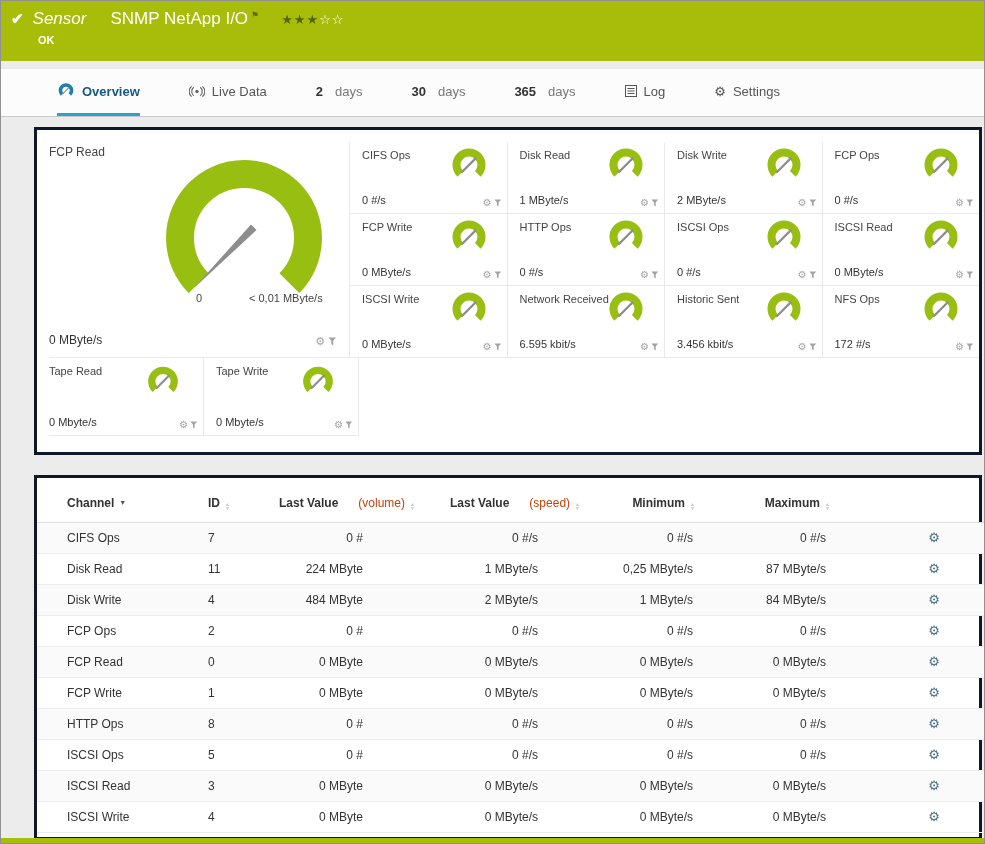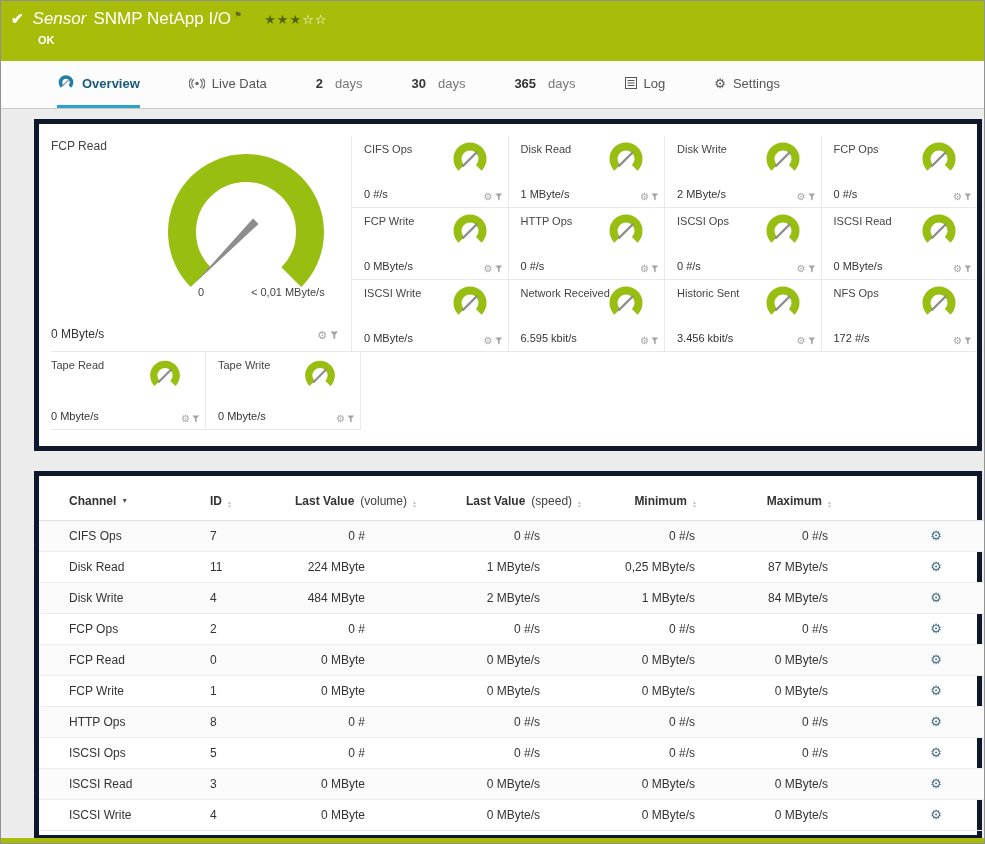--- a/index.html
+++ b/index.html
@@ -2,41 +2,41 @@
 <html><head>
 <meta charset="utf-8">
 <style>
 *{box-sizing:border-box;margin:0;padding:0}
 body{font-family:"Liberation Sans",sans-serif;background:#fff}
 .screen{width:985px;height:844px;position:relative;overflow:hidden;background:#ececec;border:1px solid #919191}
 
 .topbar{height:60px;background:#a8bd0a;color:#fff;padding:8px 14px 0 10px}
 .title-row{display:flex;align-items:center}
 .okcheck{font-size:15px;font-weight:bold;margin-right:9px}
-.sensor-kind{font-style:italic;font-size:17px;margin-right:7px}
+.sensor-kind{font-style:italic;font-size:17px;margin-right:24px}
 .sensor-name{font-size:17px}
 .flag{font-size:9px;color:#5f6c14;align-self:flex-start;margin:1px 0 0 3px}
 .stars{margin-left:22px;font-size:13px;letter-spacing:1px;cursor:pointer}
 .stars .sf{color:#55640b}
 .stars .se{color:#fff}
 .status-text{font-size:11px;font-weight:bold;margin:5px 0 0 27px}
 
-.tabs{display:flex;align-items:stretch;height:48px;background:#fcfcfc;border-bottom:1px solid #c9c9c9;margin-top:0;padding-left:56px;gap:49px;white-space:nowrap}
+.tabs{display:flex;align-items:stretch;height:48px;background:#fcfcfc;border-bottom:1px solid #c9c9c9;margin-top:8px;padding-left:56px;gap:49px;white-space:nowrap}
 .tab{display:flex;align-items:center;gap:7px;font-size:13px;color:#555;border-bottom:3px solid transparent;cursor:pointer;text-decoration:none}
 .tab.active{border-bottom-color:#29a3c7;color:#19597f;font-weight:bold}
 .tab b{color:#333;font-size:13px}
 .tab .dim{color:#777;margin-left:5px;font-weight:normal}
 .dialico{width:18px;height:16px;color:#1f7fa9}
 .liveico{width:16px;height:13px;color:#666}
 .barsico{width:14px;height:12px;color:#3a3a3a;fill:currentColor}
 .logico{width:12px;height:12px;color:#555}
 .gearico{font-size:13px;color:#555;line-height:1}
 
 .content{padding:10px 2px 0 33px}
-.panel{background:#fff;border:5px solid #0f172a;width:948px}
+.panel{background:#fff;border:3px solid #0f172a;width:948px}
 .ov-panel{padding:12px 0 16px 12px;margin-bottom:20px}
 .ov-top{display:flex}
 .big-cell{width:300px;height:216px;position:relative;border-bottom:1px solid #e9e9e9;flex:none}
 .big-label{font-size:12px;color:#444;padding-top:3px}
 .big-svg{position:absolute;left:95px;top:8px;width:200px;height:170px;cursor:pointer}
 .arc{fill:none;stroke:#97be11}
 .big-svg .arc{stroke-width:28}
 .needle{fill:#8d8d8d}
 .g-min{position:absolute;left:136px;top:150px;width:28px;text-align:center;font-size:11px;color:#444}
 .g-max{position:absolute;left:200px;top:150px;width:96px;text-align:left;font-size:11px;color:#444}
@@ -53,21 +53,21 @@
 .m-icons .g{font-size:10px;line-height:1;cursor:pointer}
 .m-icons .p{width:8px;height:8px;cursor:pointer;fill:#a3a3a3}
 .ov-bottom{display:flex}
 .mini.tape{width:155px;height:78px;border-left:none;border-right:1px solid #e9e9e9;padding-left:0;flex:none}
 .mini.tape .m-svg{right:22px;top:8px;width:36px;height:33px}
 .mini.tape .m-value{left:0}
 
 .table-panel{padding:0 0 4px 0}
 table.channels{width:100%;border-collapse:collapse;font-size:12px;color:#333;table-layout:fixed}
 .channels th{font-size:12px;color:#333;font-weight:bold;padding:18px 8px 12px;border-bottom:1px solid #e0e0e0;text-align:right;white-space:nowrap;cursor:pointer}
-.channels th .sub{font-weight:normal;color:#404040;margin-left:6px}
+.channels th .sub{font-weight:normal;color:#c2410c;margin-left:20px}
 .channels td{padding:8px;border-bottom:1px solid #ededed;text-align:right;white-space:nowrap;overflow:hidden}
 .channels tbody tr:nth-child(odd){background:#fafafa}
 .c-ch{width:136px;text-align:left !important;padding-left:30px !important}
 .c-id{width:75px;text-align:left !important;padding-left:35px !important}
 .c-vol{width:175px}
 .c-spd{width:165px}
 .c-min{width:115px}
 .c-max{width:135px}
 .c-gear{width:147px;text-align:right !important;padding-right:45px !important}
 td.c-vol{padding-right:60px}

